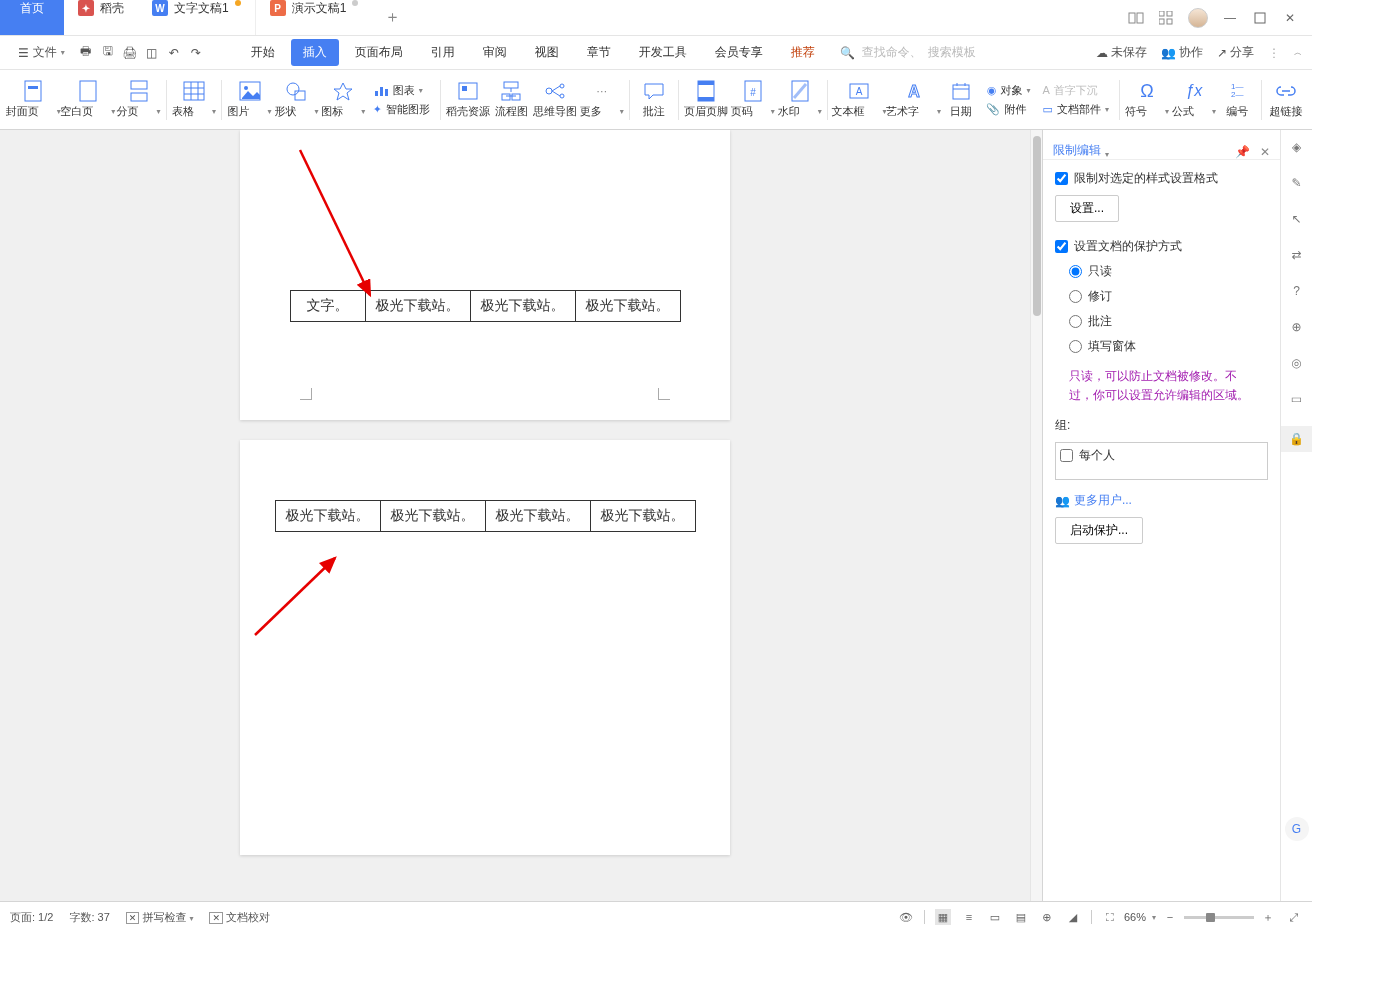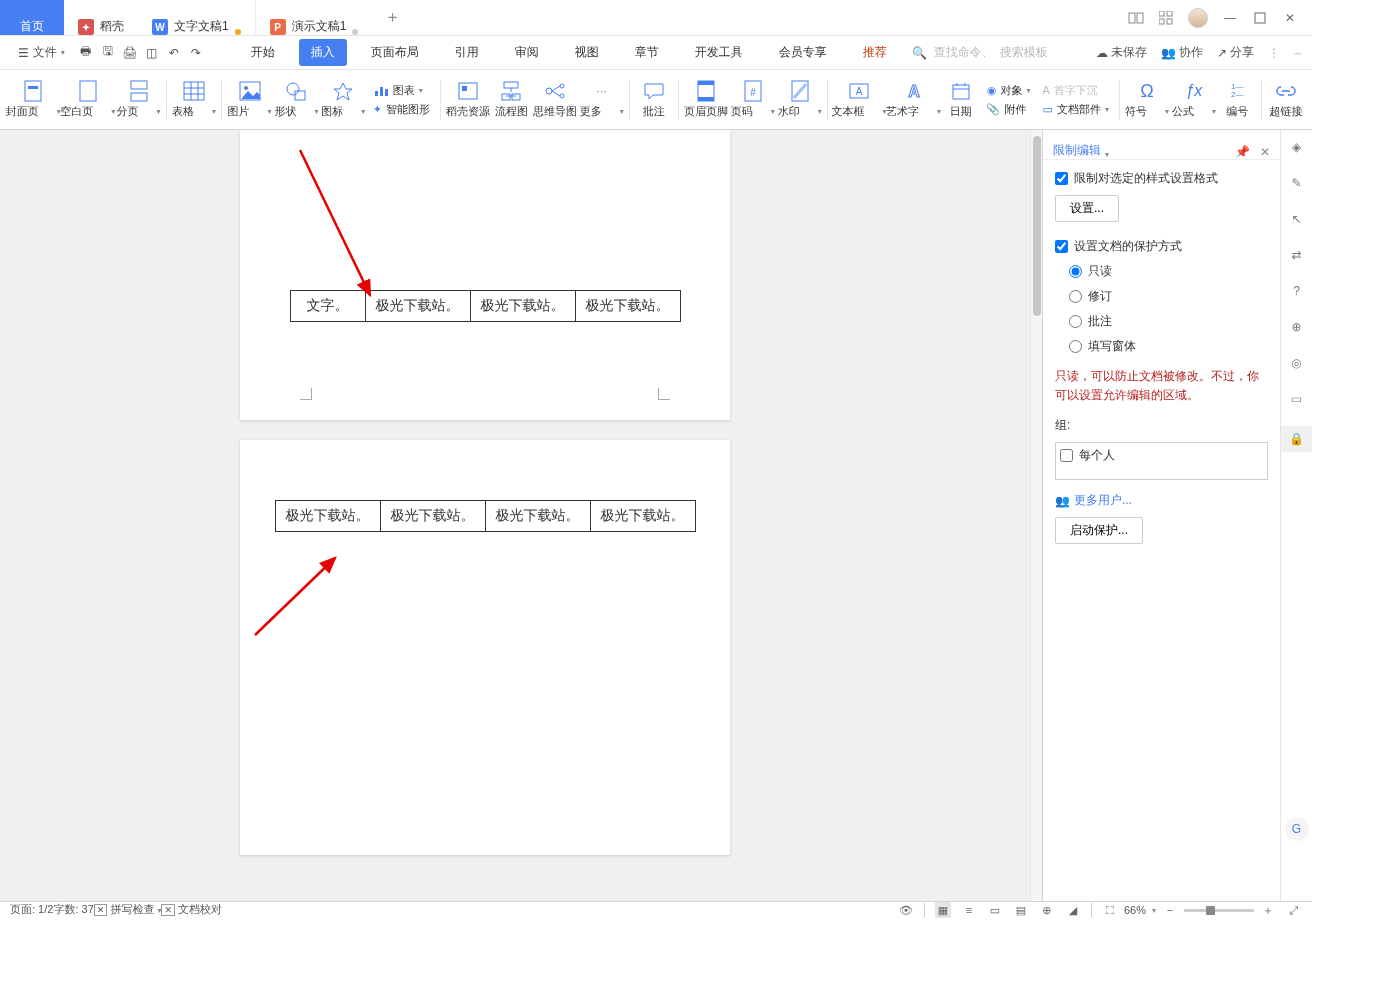--- a/index.html
+++ b/index.html
@@ -1,36 +1,36 @@
 <!DOCTYPE html>
 <html><head>
 <meta charset="utf-8">
 <style>
 *{box-sizing:border-box;margin:0;padding:0}
 body{font-family:"Microsoft YaHei",sans-serif;font-size:12px;color:#333;background:#fff;overflow:hidden;width:1312px;height:925px}
 .titlebar{height:36px;background:#fff;display:flex;align-items:stretch;border-bottom:1px solid #e5e5e5}
-.tab{display:flex;align-items:flex-end;padding:0 14px;gap:6px;position:relative;cursor:pointer}
+.tab{display:flex;align-items:flex-start;padding:0 14px;gap:6px;position:relative;cursor:pointer}
 .tab.home{background:#467ff2;color:#fff;padding:0 20px}
 .tab.doc{min-width:110px}
 .tab.active{background:#fff}
 .tab-icon{width:16px;height:16px;display:flex;align-items:center;justify-content:center;border-radius:2px;font-size:10px;font-weight:bold;color:#fff}
 .tab-icon.red{background:#d9534f}
 .tab-icon.blue{background:#467ff2}
 .tab-icon.orange{background:#ed6c47}
 .tab-dot{width:6px;height:6px;border-radius:50%;margin-left:auto}
 .tab-dot.orange{background:#f5a623}
 .tab-dot.gray{background:#ccc}
 .tab-add{padding:0 12px;display:flex;align-items:center;color:#888;font-size:16px}
 .winbtns{margin-left:auto;display:flex;align-items:center;gap:14px;padding-right:14px;color:#666}
 .winbtn{width:16px;display:flex;justify-content:center;cursor:pointer}
 .avatar{width:20px;height:20px;border-radius:50%;background:linear-gradient(#f5e5d5,#d5b595);border:1px solid #ccc}
 .menubar{height:34px;display:flex;align-items:center;padding:0 10px;gap:4px;border-bottom:1px solid #e5e5e5;background:#fff}
 .filebtn{display:flex;align-items:center;gap:4px;padding:4px 8px;color:#555}
 .qa-icon{width:18px;height:18px;display:flex;align-items:center;justify-content:center;color:#555;cursor:pointer}
-.menutabs{display:flex;gap:12px;margin-left:30px}
+.menutabs{display:flex;gap:4px;margin-left:30px}
 .menutab{padding:5px 12px;cursor:pointer;color:#333}
 .menutab.active{background:#467ff2;color:#fff;border-radius:3px}
 .menutab.rec{color:#c2410c}
 .searchbox{margin-left:10px;display:flex;align-items:center;gap:6px;color:#bbb;font-size:12px}
 .menur{margin-left:auto;display:flex;align-items:center;gap:14px;color:#555;font-size:12px}
 .menur-item{display:flex;align-items:center;gap:3px;cursor:pointer}
 .ribbon{height:60px;display:flex;align-items:center;padding:0 6px;border-bottom:1px solid #d5d5d5;background:#fff;overflow:hidden}
 .rbtn{display:flex;flex-direction:column;align-items:center;justify-content:center;padding:2px 8px;gap:2px;cursor:pointer;font-size:11px;color:#333;min-width:40px}
 .rbtn .ricon{width:22px;height:22px;display:flex;align-items:center;justify-content:center;color:#467ff2}
 .rbtn .rlbl{display:flex;align-items:center;gap:18px;white-space:nowrap}
@@ -47,26 +47,26 @@
 .dtable{border-collapse:collapse;margin:0 auto}
 .dtable td{border:1px solid #333;padding:6px 10px;font-family:SimSun,serif;font-size:14px;text-align:center;min-width:75px}
 .pmark{position:absolute;width:12px;height:12px;border:1px solid #aaa}
 .panel{width:238px;border-left:1px solid #d5d5d5;background:#fff;display:flex;flex-direction:column}
 .panel-hdr{height:30px;display:flex;align-items:flex-end;padding:0 10px;border-bottom:1px solid #eee;font-size:12px;color:#467ff2}
 .panel-hdr .sp{margin-left:auto;display:flex;gap:10px;color:#888}
 .panel-body{padding:10px 12px;font-size:12px;color:#333;display:flex;flex-direction:column;gap:8px}
 .chk{display:flex;align-items:center;gap:6px}
 .btn{border:1px solid #ccc;background:#fff;padding:4px 14px;border-radius:2px;cursor:pointer;font-size:12px;align-self:flex-start}
 .radio{display:flex;align-items:center;gap:6px;margin-left:14px}
-.desc{color:#b91c1c;line-height:1.6;margin:4px 0}
+.desc{color:#a21caf;line-height:1.6;margin:4px 14px}
 .listbox{border:1px solid #ccc;height:38px;padding:4px}
 .sidebar{width:32px;border-left:1px solid #e5e5e5;display:flex;flex-direction:column;align-items:center;padding-top:8px;gap:18px;color:#777;background:#fff}
 .sidebar .sbicon{width:18px;height:18px;display:flex;align-items:center;justify-content:center;cursor:pointer}
 .sidebar .lock{background:#f0f0f0;width:100%;padding:6px 0;display:flex;justify-content:center;color:#333}
-.statusbar{height:24px;border-top:1px solid #d5d5d5;display:flex;align-items:flex-start;padding:0 10px;font-size:11px;color:#555;background:#fff}
+.statusbar{height:24px;border-top:1px solid #d5d5d5;display:flex;align-items:flex-end;padding:0 10px;font-size:11px;color:#555;gap:16px;background:#fff}
 .statusbar .r{margin-left:auto;display:flex;align-items:center;gap:10px}
 .sicon{width:16px;height:16px;display:flex;align-items:center;justify-content:center;cursor:pointer;color:#666}
 .zoom{display:flex;align-items:center;gap:6px}
 .slider{width:70px;height:3px;background:#ccc;position:relative}
 .slider::after{content:"";position:absolute;left:22px;top:-3px;width:9px;height:9px;background:#888;border-radius:1px}
 .scrollv{width:12px;background:#f5f5f5;border-left:1px solid #e5e5e5;position:relative}
 .thumb{position:absolute;left:2px;width:8px;background:#c5c5c5;border-radius:4px}
 svg{display:block}
 </style>
 </head>

